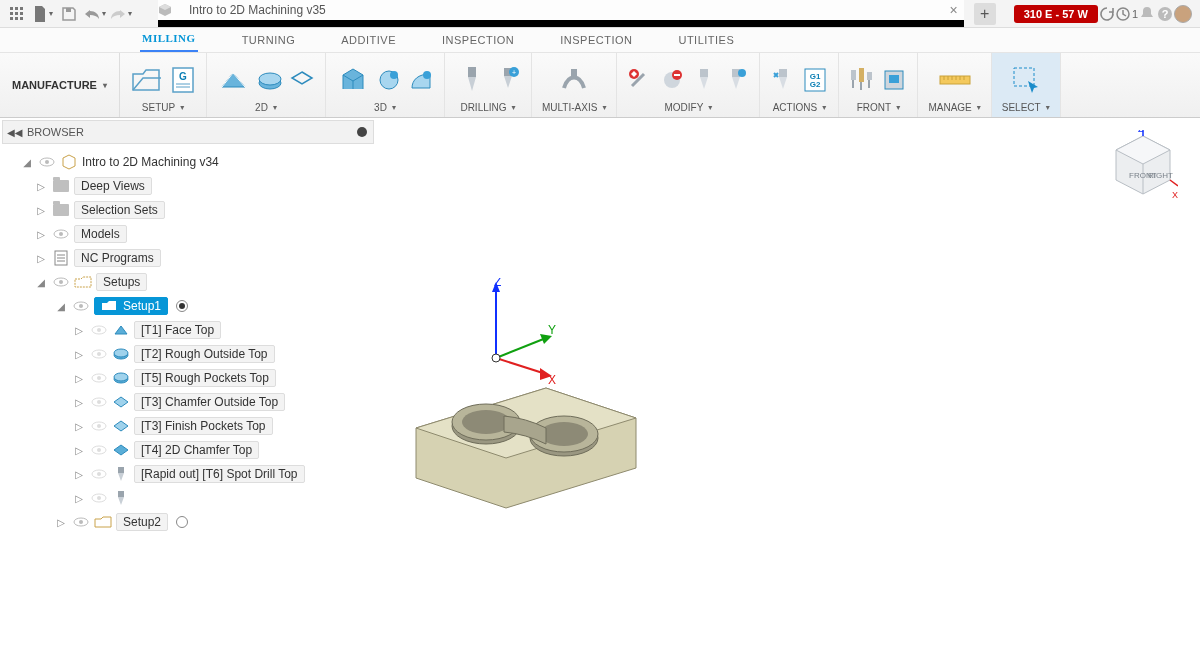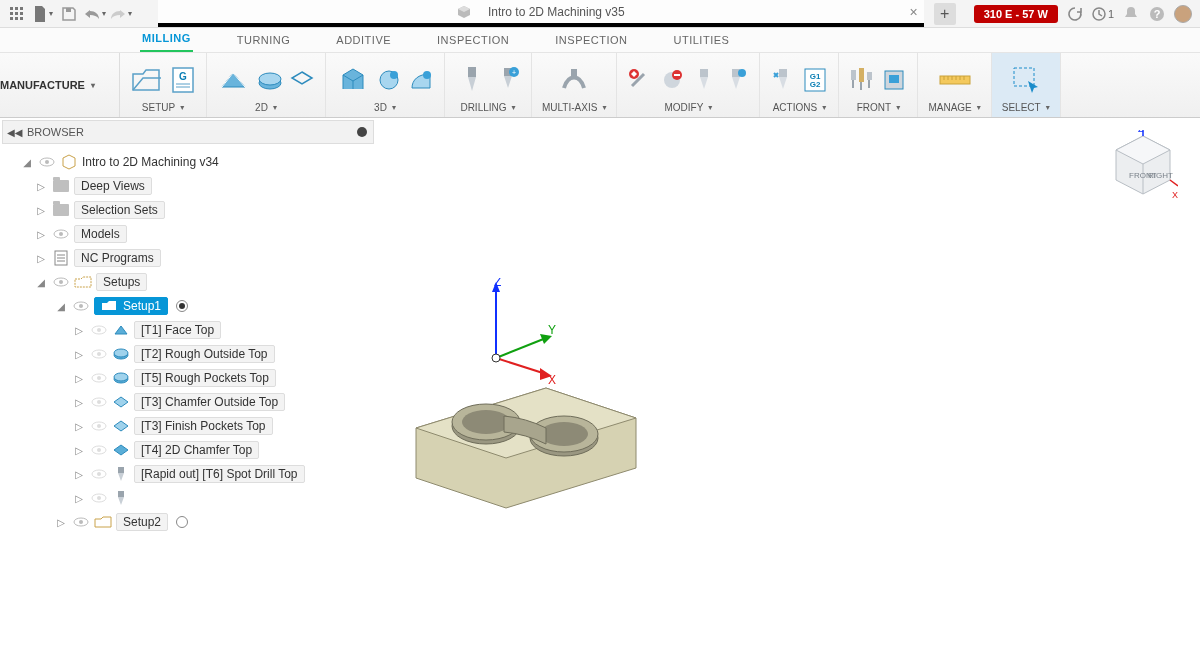--- a/index.html
+++ b/index.html
@@ -1,34 +1,34 @@
 <!DOCTYPE html>
 <html><head>
 <meta charset="utf-8">
 <style>
   * { box-sizing: border-box; font-family: "Segoe UI", Arial, sans-serif; }
   html,body { margin:0; padding:0; width:1200px; height:668px; background:#fff; overflow:hidden; }
   
   .titlebar { height:28px; background:#f4f4f4; display:flex; align-items:center; border-bottom:1px solid #ddd; font-size:12px; color:#555; }
   .tb-left { display:flex; align-items:center; gap:4px; padding:0 6px; }
   .tb-btn { width:22px; height:22px; display:flex; align-items:center; justify-content:center; border-radius:2px; color:#666; }
-  .doc-tab { flex:1; display:flex; align-items:center; justify-content:center; gap:17px; margin:0 150px 0 20px; height:100%; border-bottom:4px solid #000000; background:#fdfdfd; position:relative;}
+  .doc-tab { flex:1; display:flex; align-items:center; justify-content:flex-start; gap:17px; margin:0 150px 0 20px; height:100%; border-bottom:7px solid #000000; background:#fdfdfd; position:relative;}
   .doc-tab-close { position:absolute; right:6px; color:#888; font-size:14px;}
-  .tb-right { display:flex; align-items:center; gap:8px; padding:0 8px; }
+  .tb-right { display:flex; align-items:center; padding:0 8px; }
   .status-pill { background:#c00000; color:#fff; font-size:11px; font-weight:bold; padding:3px 10px; border-radius:3px; }
   .tb-icon { color:#777; font-size:14px; width:18px; height:18px; display:flex; align-items:center; justify-content:center;}
   .avatar { width:18px; height:18px; border-radius:50%; background:#c9a27d; border:1px solid #aaa; }
   .plus-tab { width:22px; height:22px; background:#ddd; display:flex; align-items:center; justify-content:center; font-size:16px; color:#555; border-radius:2px; margin-left:-140px; margin-right:10px;}
   
   .subtabs { height:24px; background:#fbfbfb; display:flex; align-items:flex-end; font-size:11px; color:#666; padding-left:140px; gap:42px; border-bottom:0; }
   .subtab { padding:4px 2px 6px 2px; letter-spacing:0.5px; }
-  .subtab.active { color:#0696d7; border-bottom:2px solid #22c55e; font-weight:bold;}
+  .subtab.active { color:#0696d7; border-bottom:2px solid #3b82f6; font-weight:bold;font-family:Liberation Serif, serif;}
   
   .ribbon { height:66px; background:linear-gradient(#fafafa,#f0f0f0); border-top:1px solid #e5e5e5; border-bottom:1px solid #ccc; display:flex; align-items:stretch; }
-  .ws-chip { width:120px; display:flex; align-items:center; font-size:11px; font-weight:bold; color:#333; border-right:1px solid #ddd; gap:4px;}
+  .ws-chip { width:120px; display:flex; align-items:center; justify-content:center; font-size:11px; font-weight:bold; color:#333; border-right:1px solid #ddd; gap:4px;}
   .rgroup { display:flex; flex-direction:column; align-items:center; justify-content:space-between; padding:4px 10px 2px 10px; border-right:1px solid #e4e4e4; }
   .rgroup-icons { display:flex; gap:6px; align-items:center; flex:1;}
   .rgroup-label { font-size:10px; color:#555; display:flex; align-items:center; gap:3px; padding-bottom:2px;}
   .ricon { width:34px; height:34px; display:flex; align-items:center; justify-content:center; }
   .ricon.sm { width:26px; height:26px; }
   .rgroup.highlight { background:#dceaf5; }
   
   .workspace { position:relative; height:calc(668px - 28px - 24px - 66px); display:flex; }
   .browser { width:376px; border-right:0; background:#fff; font-size:12px; color:#333; }
   .browser-header { height:24px; background:#f2f2f2; border:1px solid #ddd; margin:2px; display:flex; align-items:center; padding:0 6px; gap:8px; font-size:11px; color:#555; position:relative;}

